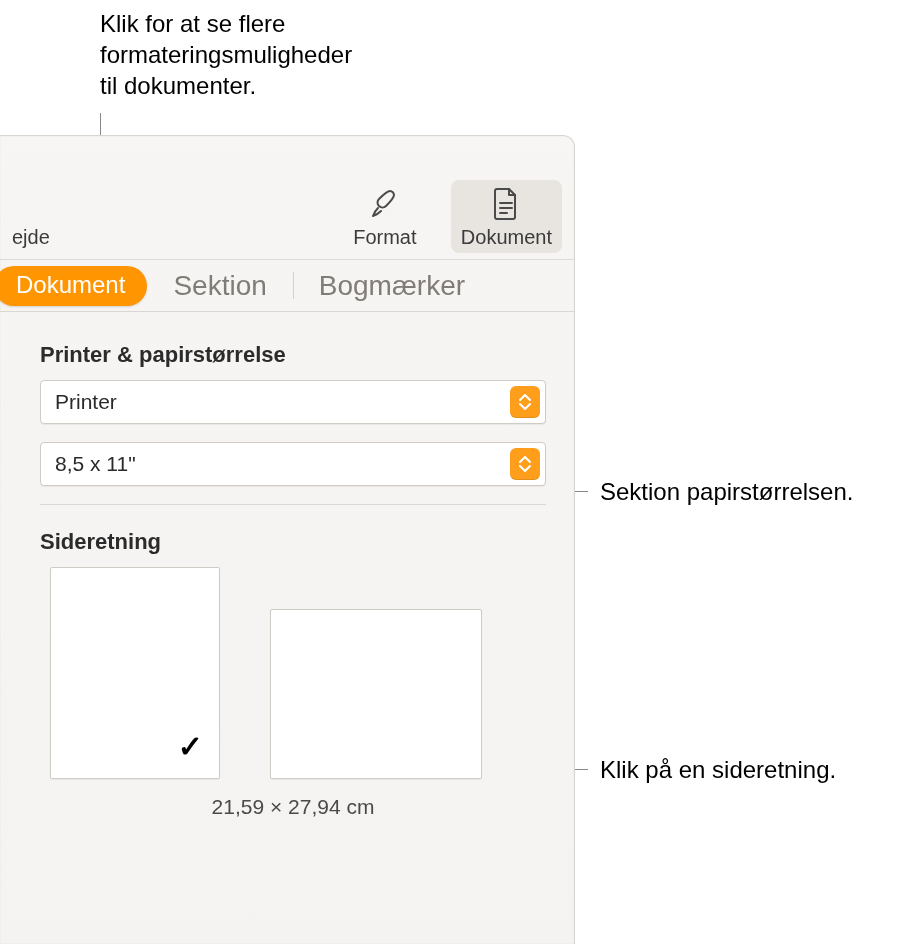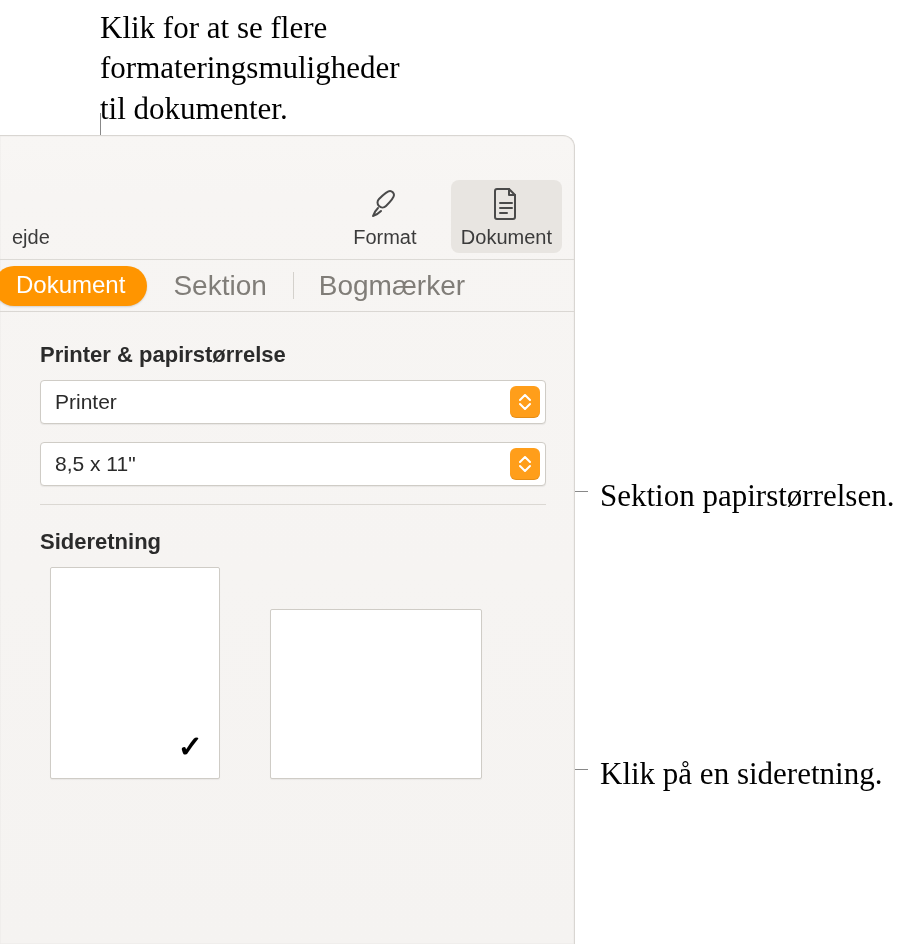--- a/index.html
+++ b/index.html
@@ -10,25 +10,24 @@
     width: 912px;
     height: 944px;
     position: relative;
     overflow: hidden;
     color: #000;
   }
 
   
   .callout {
     position: absolute;
-    font-size: 31px;
+    font-size: 24px;
     line-height: 1.3;
     color: #000;
     white-space: pre-line;
-    font-family: Liberation Serif, serif;
   }
   .callout-line {
     position: absolute;
     background: #888;
   }
 
   
   .panel {
     position: absolute;
     left: 0;
@@ -276,15 +275,16 @@
 
     <div class="section-title">Sideretning</div>
 
     <div class="orient-row">
       <div class="orient-btn orient-portrait">
         <span class="orient-check">✓</span>
       </div>
       <div class="orient-btn orient-landscape"></div>
     </div>
 
+    <div class="orient-size">21,59 × 27,94 cm</div>
 
   </div>
 </div>
 
 </body></html>

